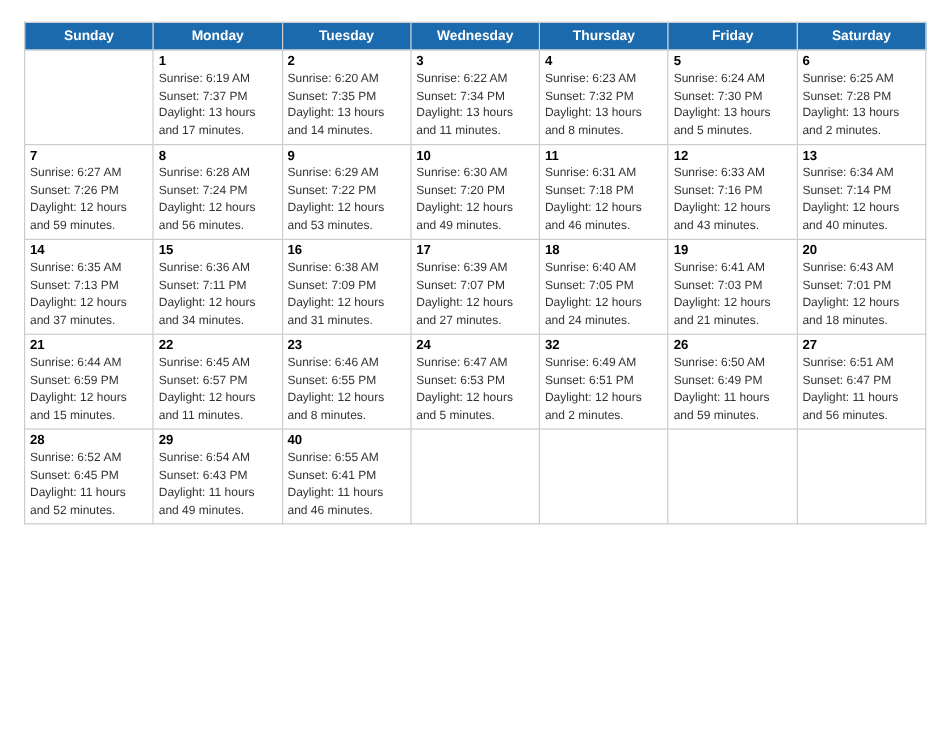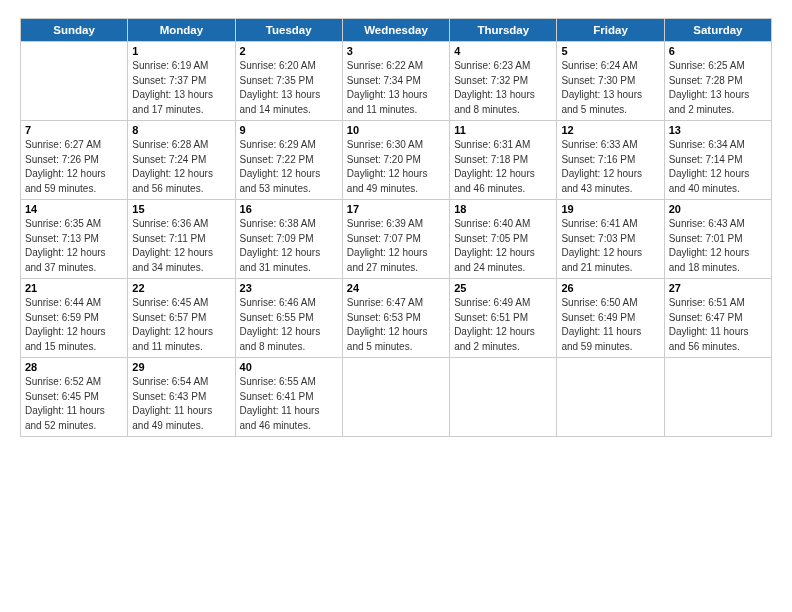--- a/index.html
+++ b/index.html
@@ -196,21 +196,21 @@
           </td>
           <td>
             <div class="day-number">23</div>
             <div class="day-info">Sunrise: 6:46 AM<br>Sunset: 6:55 PM<br>Daylight: 12 hours<br>and 8 minutes.</div>
           </td>
           <td>
             <div class="day-number">24</div>
             <div class="day-info">Sunrise: 6:47 AM<br>Sunset: 6:53 PM<br>Daylight: 12 hours<br>and 5 minutes.</div>
           </td>
           <td>
-            <div class="day-number">25</div>
+            <div class="day-number">32</div>
             <div class="day-info">Sunrise: 6:49 AM<br>Sunset: 6:51 PM<br>Daylight: 12 hours<br>and 2 minutes.</div>
           </td>
           <td>
             <div class="day-number">26</div>
             <div class="day-info">Sunrise: 6:50 AM<br>Sunset: 6:49 PM<br>Daylight: 11 hours<br>and 59 minutes.</div>
           </td>
           <td>
             <div class="day-number">27</div>
             <div class="day-info">Sunrise: 6:51 AM<br>Sunset: 6:47 PM<br>Daylight: 11 hours<br>and 56 minutes.</div>
           </td>

